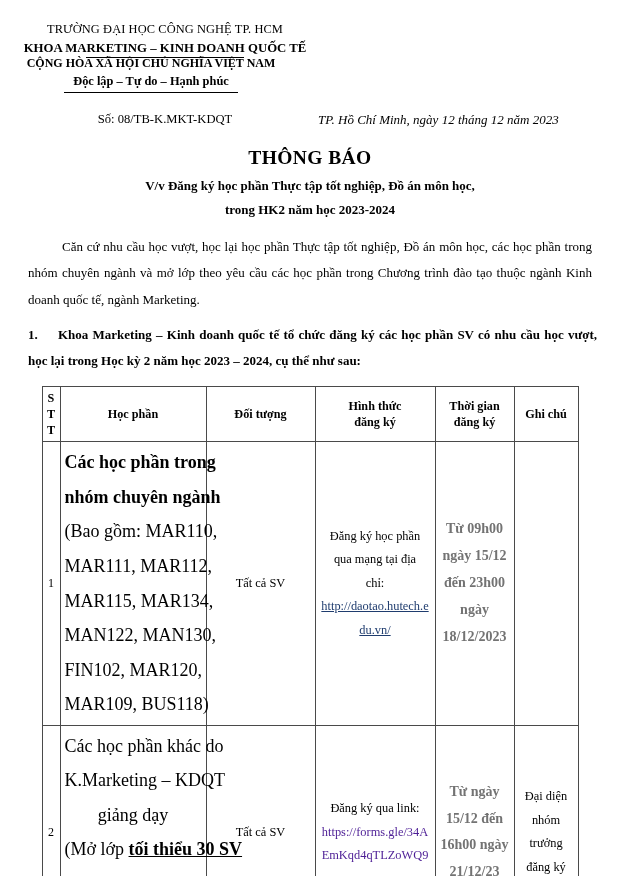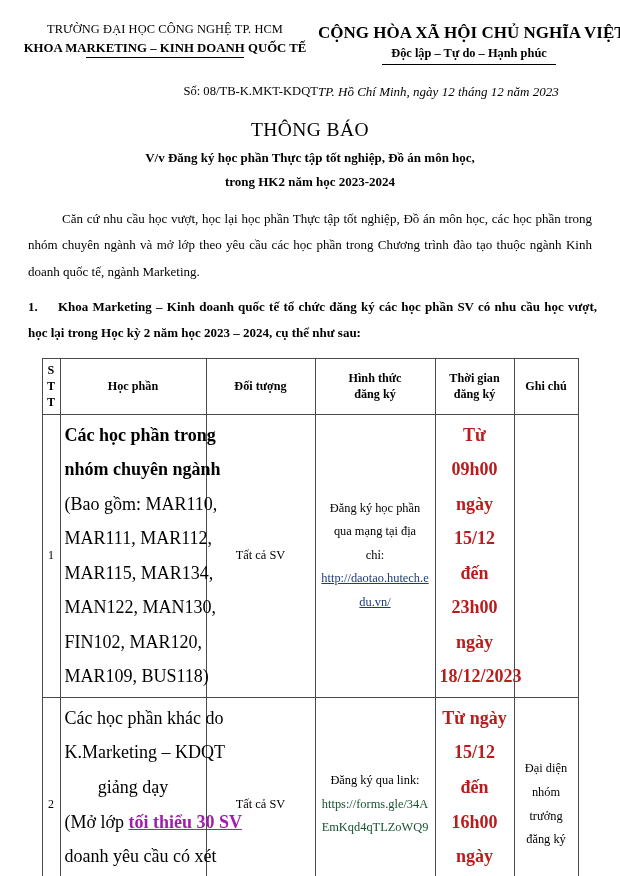--- a/index.html
+++ b/index.html
@@ -20,21 +20,21 @@
     width: 620px;
     height: 876px;
     position: relative;
     box-sizing: border-box;
     padding: 0;
   }
 
   
   .letterhead {
     display: flex;
-    flex-direction: row;
+    flex-direction: column;
     align-items: flex-start;
     padding-top: 22px;
   }
   .lh-left {
     width: 318px;
     text-align: center;
     padding-left: 12px;
     box-sizing: border-box;
   }
   .lh-right {
@@ -58,21 +58,21 @@
   }
   .lh-line2-left::after {
     content: "";
     position: absolute;
     left: 22%;
     right: 22%;
     bottom: -2px;
     border-bottom: 1.1px solid #000;
   }
   .lh-line1-right {
-    font-size: 17px;
+    font-size: 12px;
     font-weight: bold;
     line-height: 1.25;
     white-space: nowrap;
   }
   .lh-line2-right {
     font-size: 12.4px;
     font-weight: bold;
     line-height: 1.35;
     white-space: nowrap;
     display: inline-block;
@@ -89,42 +89,42 @@
   }
 
   
   .docline {
     display: flex;
     flex-direction: row;
     margin-top: 22px;
   }
   .docnum {
     width: 318px;
-    text-align: right;
+    text-align: center;
     font-size: 12.6px;
     padding-left: 12px;
     box-sizing: border-box;
     white-space: nowrap;
   }
   .docdate {
     width: 302px;
     font-size: 13px;
     font-style: italic;
     box-sizing: border-box;
     white-space: nowrap;
   }
 
   
   .titleblock {
     text-align: center;
     margin-top: 18px;
   }
   .main-title {
     font-size: 19.5px;
-    font-weight: normal;
+    font-weight: bold;
     letter-spacing: .4px;
     line-height: 1.2;
   }
   .subtitle {
     font-size: 13px;
     font-weight: bold;
     line-height: 1.82;
     padding: 0 36px;
     margin-top: 5px;
   }
@@ -196,47 +196,47 @@
     vertical-align: middle;
   }
   td.cell-hocphan {
     font-size: 18px;
     line-height: 1.92;
     padding: 6px 5px;
   }
   td.cell-hocphan .hp-line { display: block; white-space: nowrap; }
   td.cell-hocphan .hp-bold { font-weight: bold; }
   .red-underline {
-    color: #a21caf;
+    color: #000000;
     font-weight: bold;
     text-decoration: underline;
   }
   td.cell-doituong {
     font-size: 12.4px;
   }
   td.cell-hinhthuc {
     font-size: 12.4px;
     line-height: 1.9;
     padding: 5px 4px;
   }
   td.cell-hinhthuc .ht-line { display: block; }
   a.link-underline {
     color: #1f3c6e;
     text-decoration: underline;
     word-break: break-all;
   }
   a.link-plain {
-    color: #14532d;
+    color: #4c1d95;
     text-decoration: none;
     word-break: break-all;
   }
   td.cell-thoigian {
-    font-size: 18px;
-    font-weight: bold;
-    color: #b91c1c;
+    font-size: 14px;
+    font-weight: bold;
+    color: #737373;
     line-height: 1.92;
     padding: 5px 3px;
   }
   td.cell-thoigian .tg-line { display: block; }
   td.cell-ghichu {
     font-size: 12.4px;
     line-height: 1.92;
     padding: 5px 3px;
   }
   td.cell-ghichu .gc-line { display: block; }

